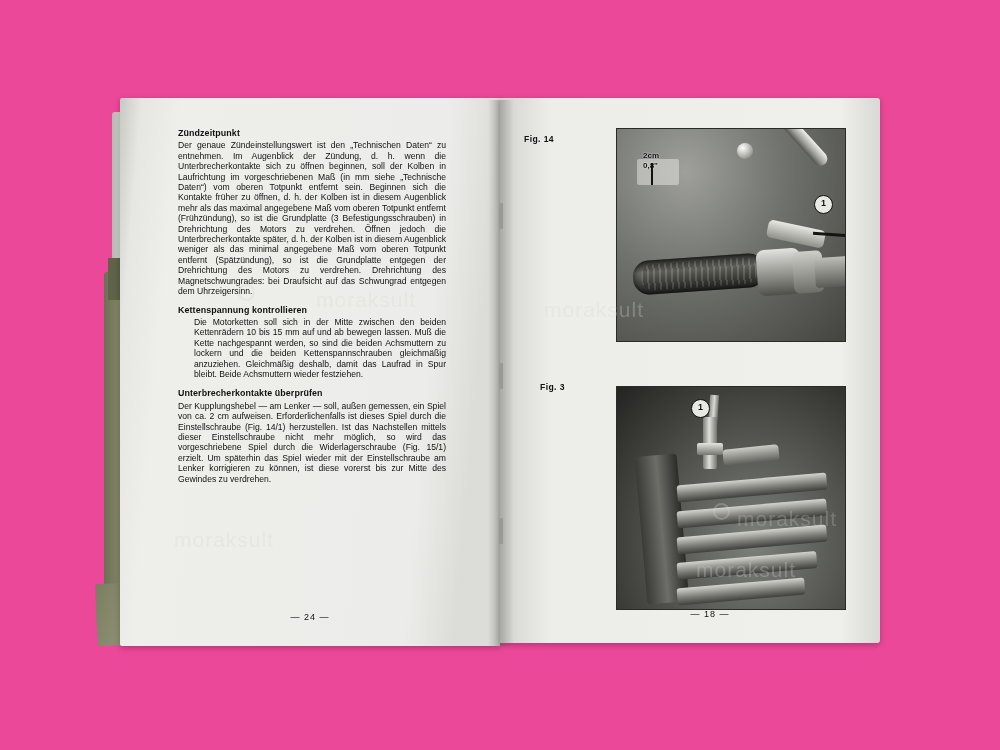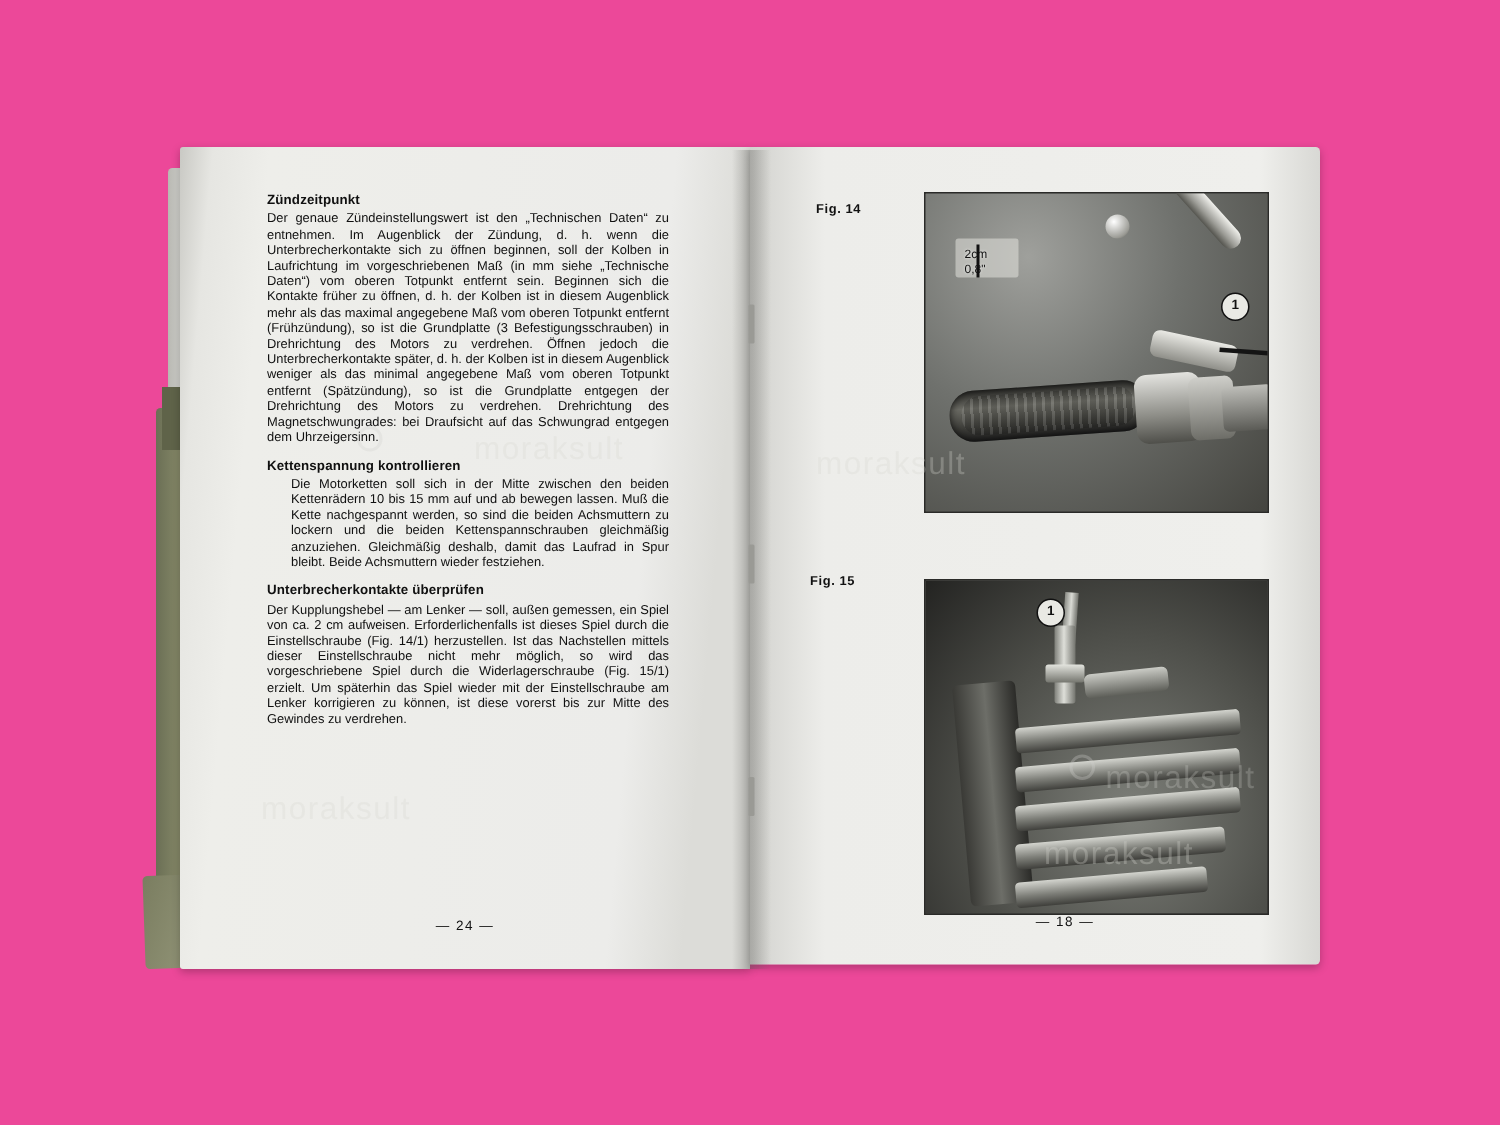--- a/index.html
+++ b/index.html
@@ -150,21 +150,21 @@
   .page-num-right { left: 0; padding-left: 20px; }
 
   
   .fig-label {
     position: absolute;
     font-size: 8.6px;
     font-weight: bold;
     color: #111;
     letter-spacing: 0.4px;
   }
-  .fig-label.f14 { left: 44px; top: 36px; }
+  .fig-label.f14 { left: 24px; top: 36px; }
   .fig-label.f15 { left: 40px; top: 284px; }
 
   .photo {
     position: absolute;
     left: 116px;
     width: 228px;
     background: #3a3a38;
     overflow: hidden;
     border: 1px solid #2a2a28;
   }
@@ -249,23 +249,23 @@
     transform: rotate(4deg);
   }
   .p14 .gap {
     position: absolute;
     left: 34px; top: 34px;
     width: 2px; height: 22px;
     background: #111;
   }
   .p14 .dimtext {
     position: absolute;
-    left: 26px; top: 36px;
+    left: 26px; top: 22px;
     font-size: 8px;
-    font-weight: normal;
+    font-weight: bold;
     color: #111;
     line-height: 9.5px;
     text-shadow: 0 0 2px rgba(255,255,255,0.9);
   }
   .p14 .dimbox {
     position: absolute;
     left: 20px; top: 30px;
     width: 42px; height: 26px;
     background: rgba(225,225,220,0.55);
     border-radius: 2px;
@@ -410,21 +410,21 @@
         <div class="cable"></div>
         <div class="dimbox"></div>
         <div class="dimtext">
           <span>2cm</span><br>
           <span>0,8"</span>
         </div>
         <div class="gap"></div>
         <div class="callout">1</div>
       </div>
 
-      <div class="fig-label f15">Fig. 15</div>
+      <div class="fig-label f15">Fig. 3</div>
 
       <div class="photo p15">
         <div class="bg"></div>
         <div class="cyl"></div>
         <div class="fin f1"></div>
         <div class="fin f2"></div>
         <div class="fin f3"></div>
         <div class="fin f4"></div>
         <div class="fin f5"></div>
         <div class="arm"></div>

